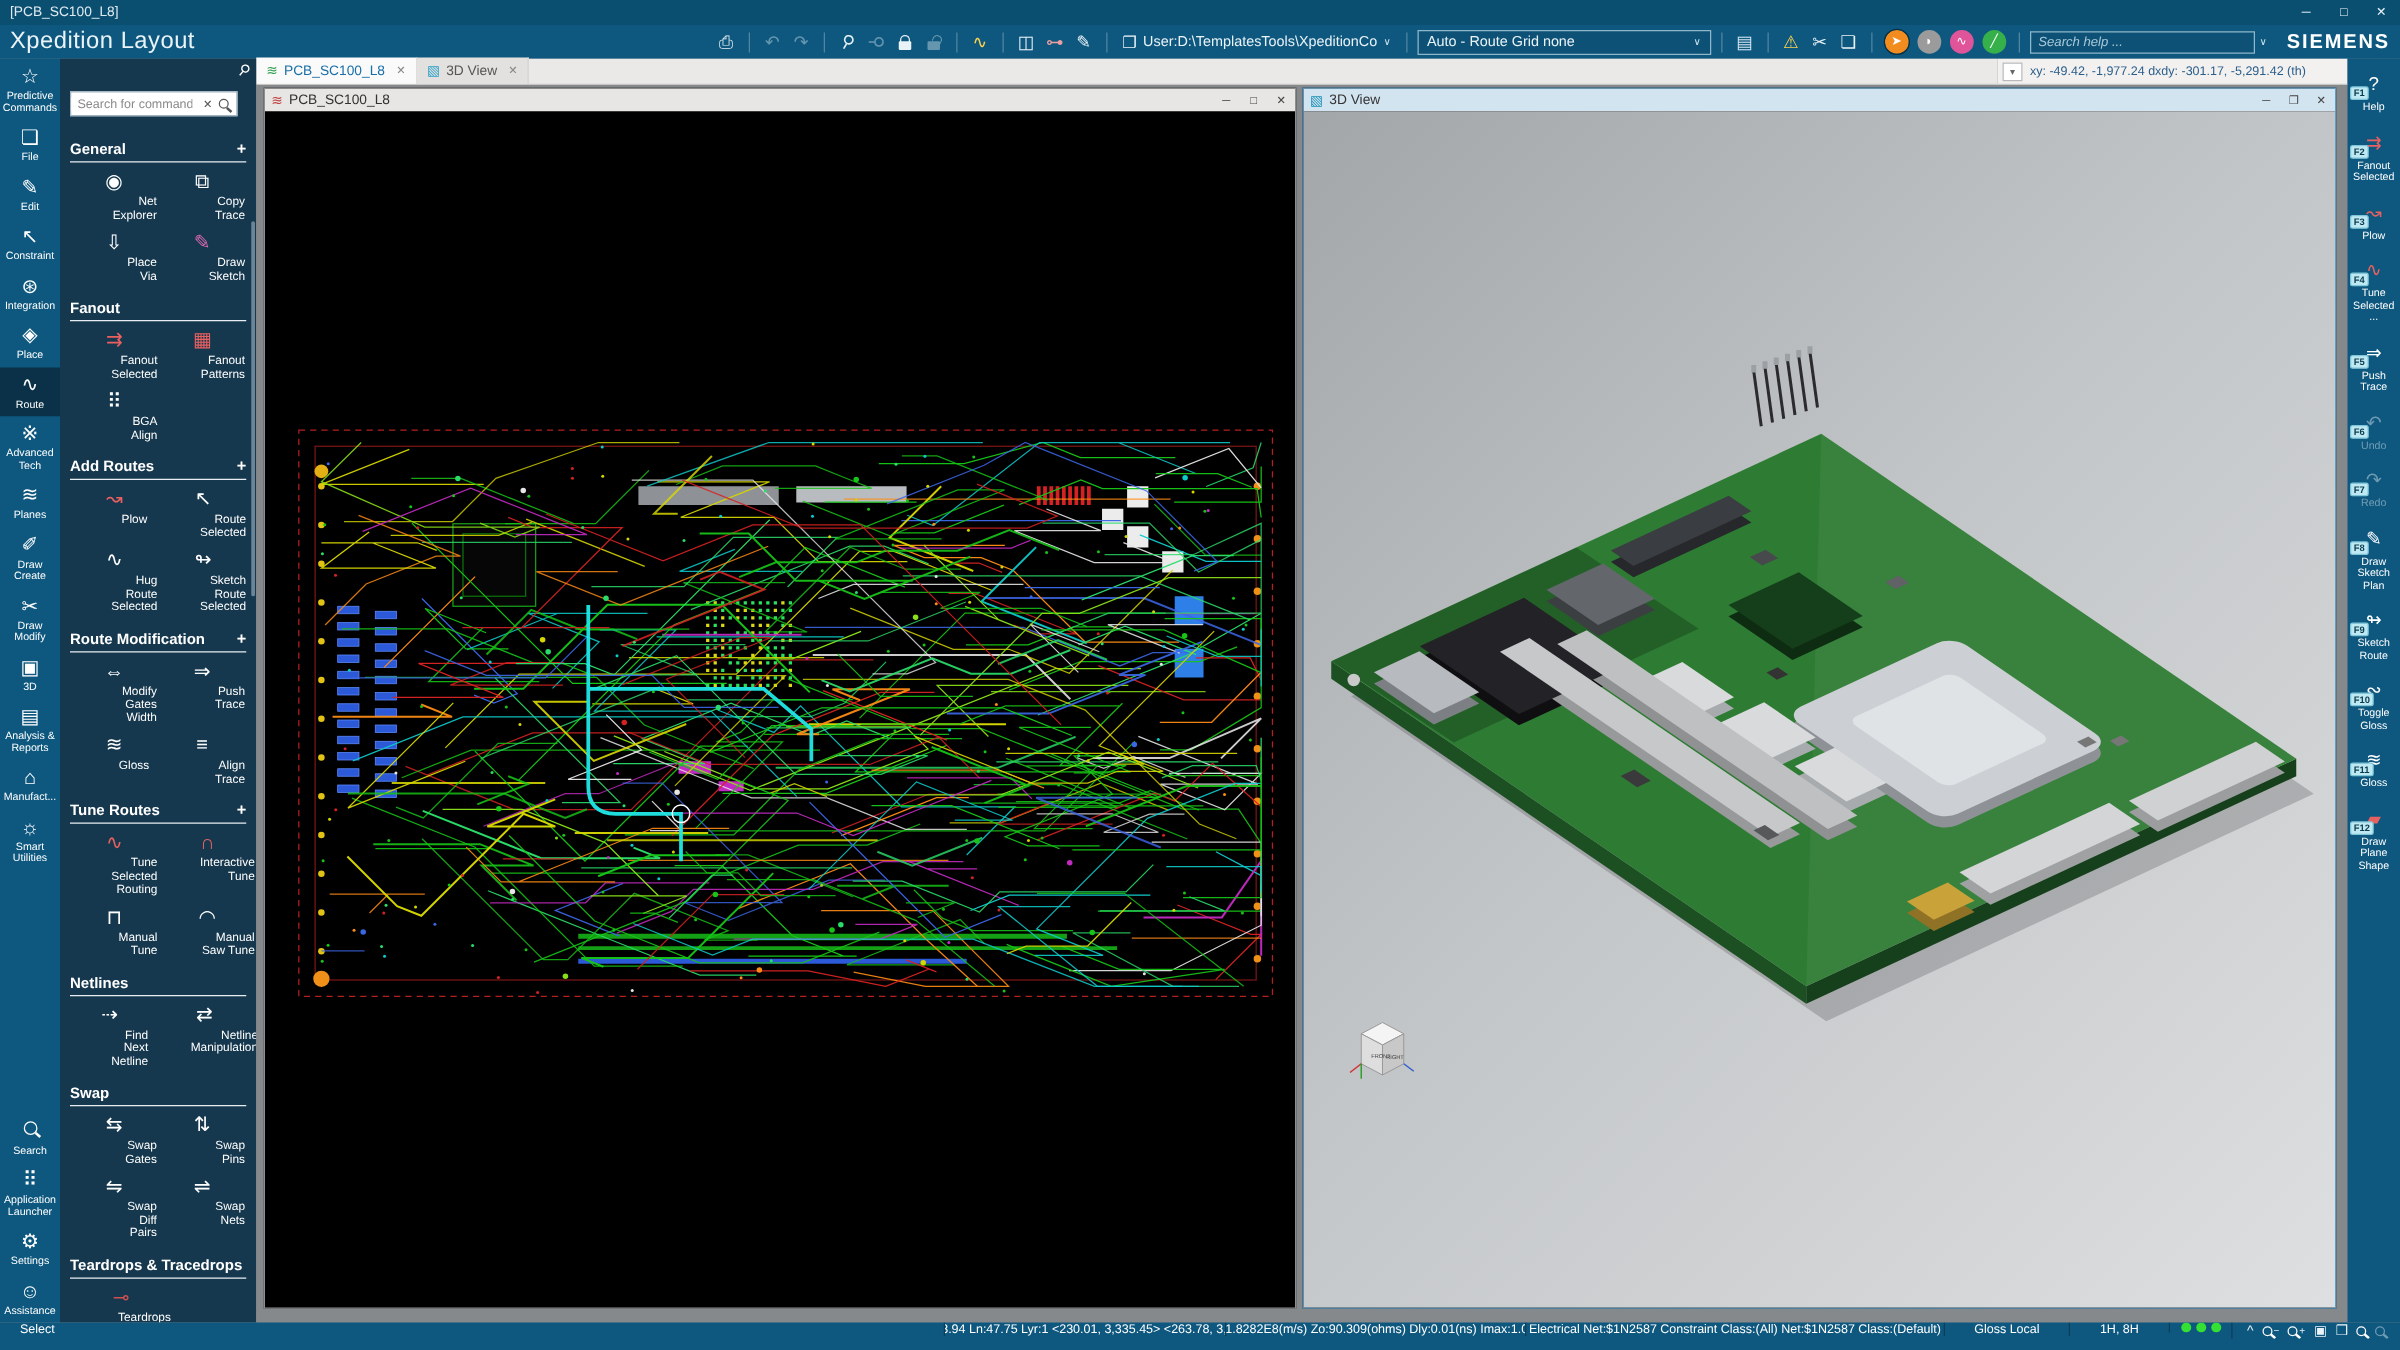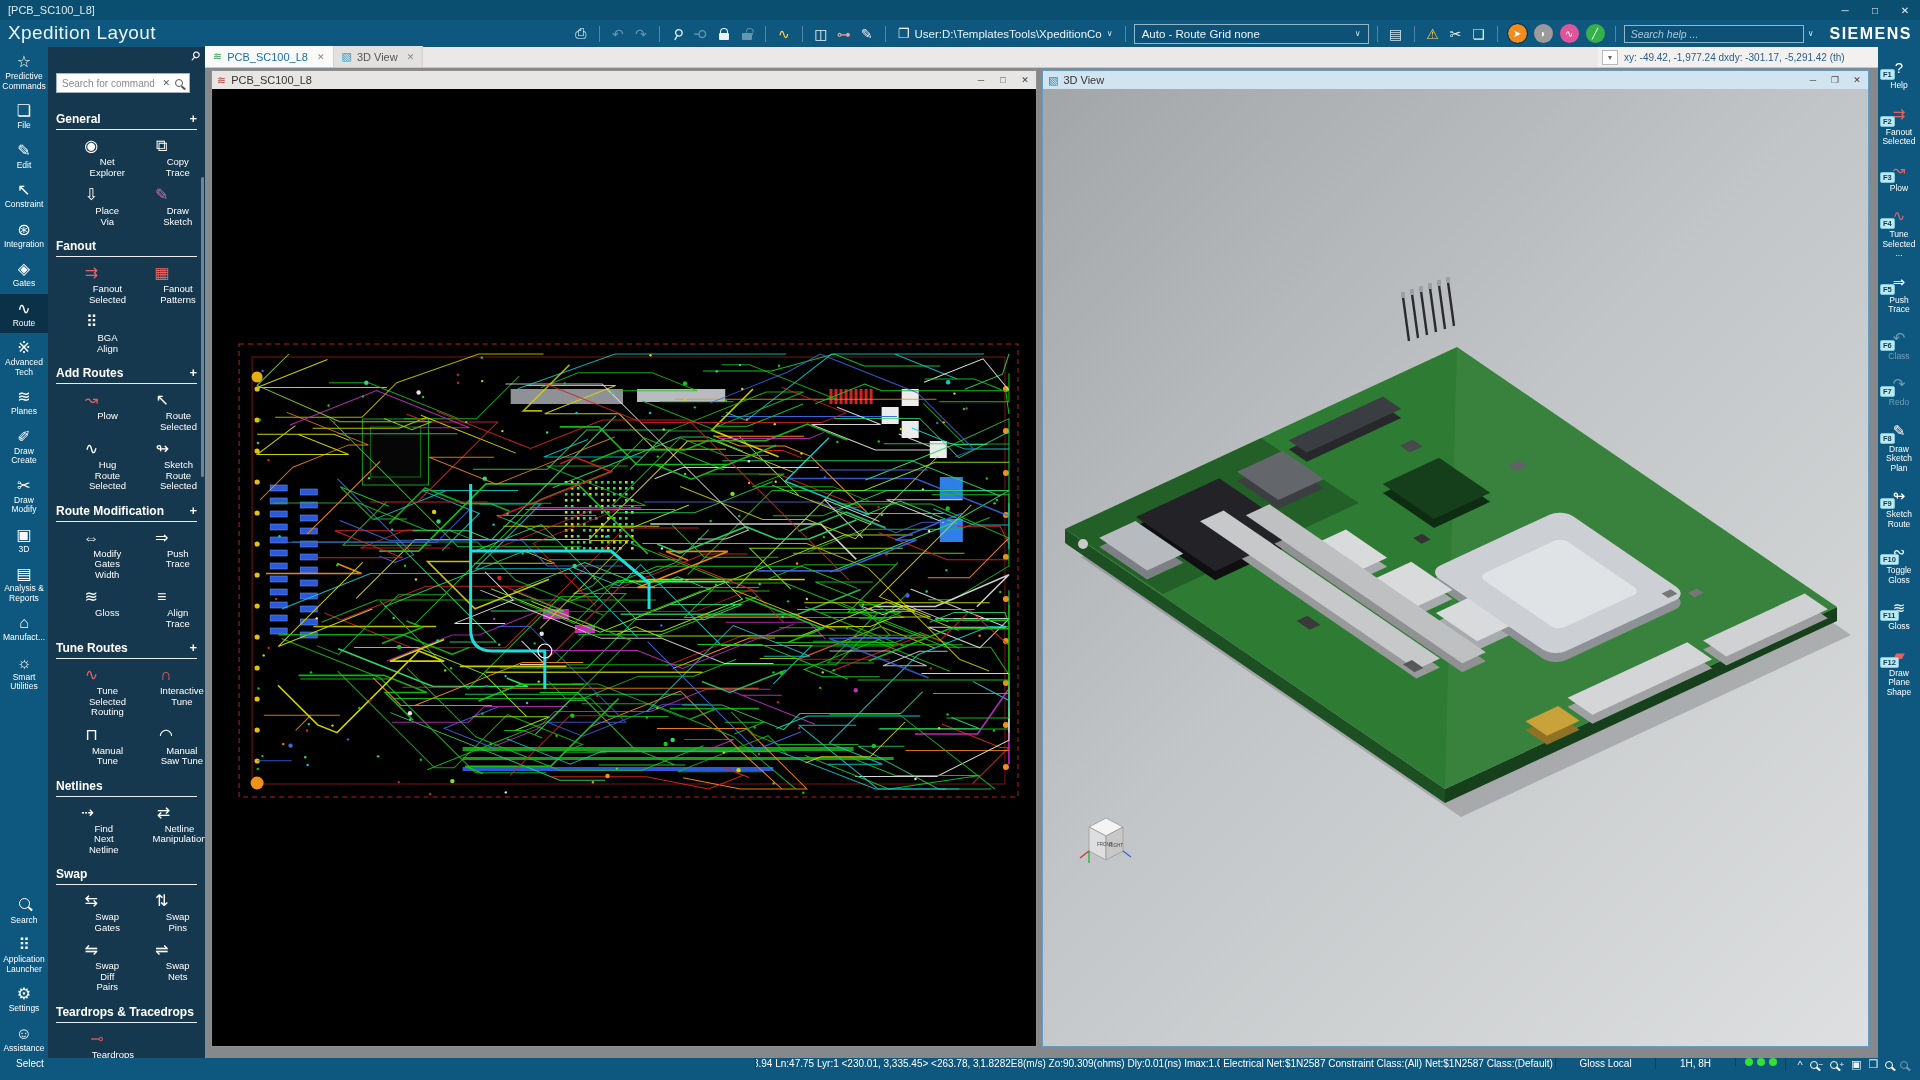--- a/index.html
+++ b/index.html
@@ -72,21 +72,21 @@
   .magico::after{content:'';position:absolute;width:5px;height:1.5px;background:#555;bottom:-2px;right:-4px;transform:rotate(42deg);}
   .magico.white, .magico.white::after{border-color:#fff;background-color:transparent}
   .magico.white::after{background:#fff}
   #sections{position:absolute;left:0;top:56px;width:157px;bottom:0;padding:0 8px;}
   .sec-hdr{display:flex;align-items:center;margin-top:9px;border-bottom:1px solid #e8edf2;padding-bottom:3px;font-weight:bold;}
   .sec-title{font-size:12px;flex:1;}
   .sec-add{font-size:13px;cursor:pointer;line-height:10px}
   .sec-grid{display:grid;grid-template-columns:1fr 1fr;row-gap:2px;margin-top:4px;}
   .pitem{display:flex;flex-direction:column;align-items:center;padding:3px 1px;cursor:pointer;}
   .pitem .ico{font-size:16px;line-height:18px;}
-  .pitem .lbl{font-size:9.5px;line-height:10.5px;text-align:center;margin-top:2px;padding-left:32px;}
+  .pitem .lbl{font-size:9.5px;line-height:10.5px;text-align:right;margin-top:2px;padding-left:32px;}
   #panel-scroll{position:absolute;right:1px;top:130px;width:3px;height:300px;background:#6c8596;border-radius:2px;}
 
   
   #main{position:absolute;left:205px;top:68px;width:1673px;height:990px;background:#85898c;}
   .child-win{position:absolute;border:1px solid #8f8f8f;background:#000;display:flex;flex-direction:column;}
   .cw-titlebar{height:18px;background:#e8e6e4;display:flex;align-items:center;font-size:11px;color:#333;
     padding-left:5px;gap:5px;flex:none;}
   .cw-titlebar .wico{font-size:11px;color:#c04040}
   .cw-btns{margin-left:auto;display:flex;}
   .cw-btn{width:22px;height:18px;display:flex;align-items:center;justify-content:center;font-size:9px;color:#444;cursor:pointer;}
@@ -254,21 +254,21 @@
     <div class="lnav-item">
       <span class="ico">↖</span>
       <span class="lbl">Constraint</span>
     </div>
     <div class="lnav-item">
       <span class="ico">⊛</span>
       <span class="lbl">Integration</span>
     </div>
     <div class="lnav-item">
       <span class="ico">◈</span>
-      <span class="lbl">Gates</span>
+      <span class="lbl">Place</span>
     </div>
     <div class="lnav-item sel">
       <span class="ico">∿</span>
       <span class="lbl">Route</span>
     </div>
     <div class="lnav-item">
       <span class="ico">※</span>
       <span class="lbl">Advanced Tech</span>
     </div>
     <div class="lnav-item">
@@ -1245,21 +1245,21 @@
         <span class="ico">⇒</span>
         <span class="fkey">F5</span>
       </div>
       <span class="lbl">Push Trace</span>
     </div>
     <div class="rnav-item dis">
       <div class="icowrap">
         <span class="ico">↶</span>
         <span class="fkey">F6</span>
       </div>
-      <span class="lbl">Class</span>
+      <span class="lbl">Undo</span>
     </div>
     <div class="rnav-item dis">
       <div class="icowrap">
         <span class="ico">↷</span>
         <span class="fkey">F7</span>
       </div>
       <span class="lbl">Redo</span>
     </div>
     <div class="rnav-item">
       <div class="icowrap">

